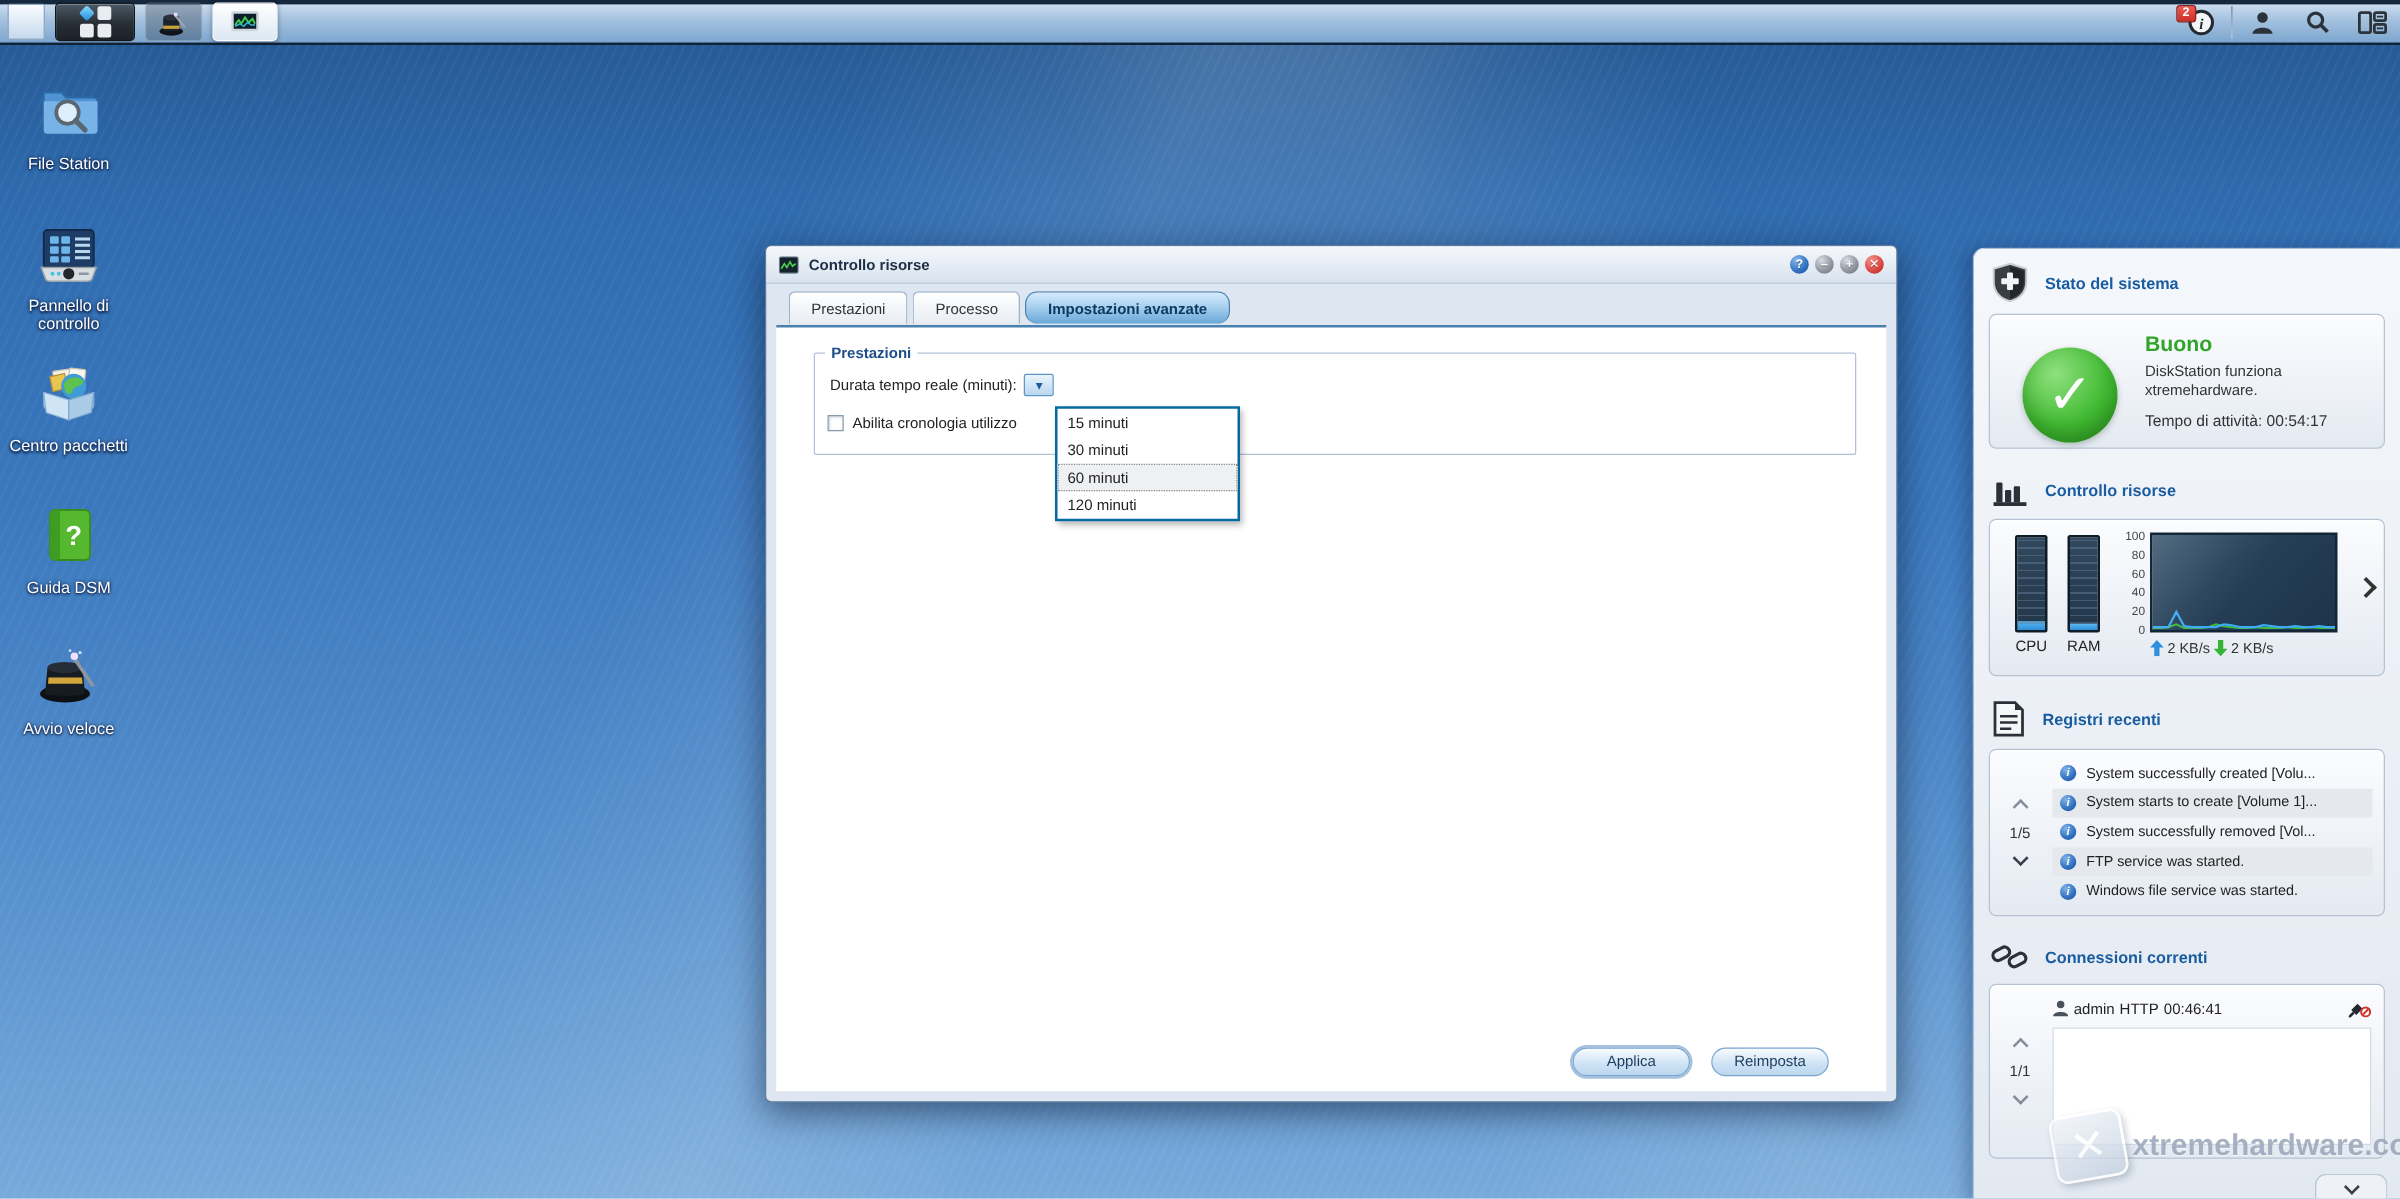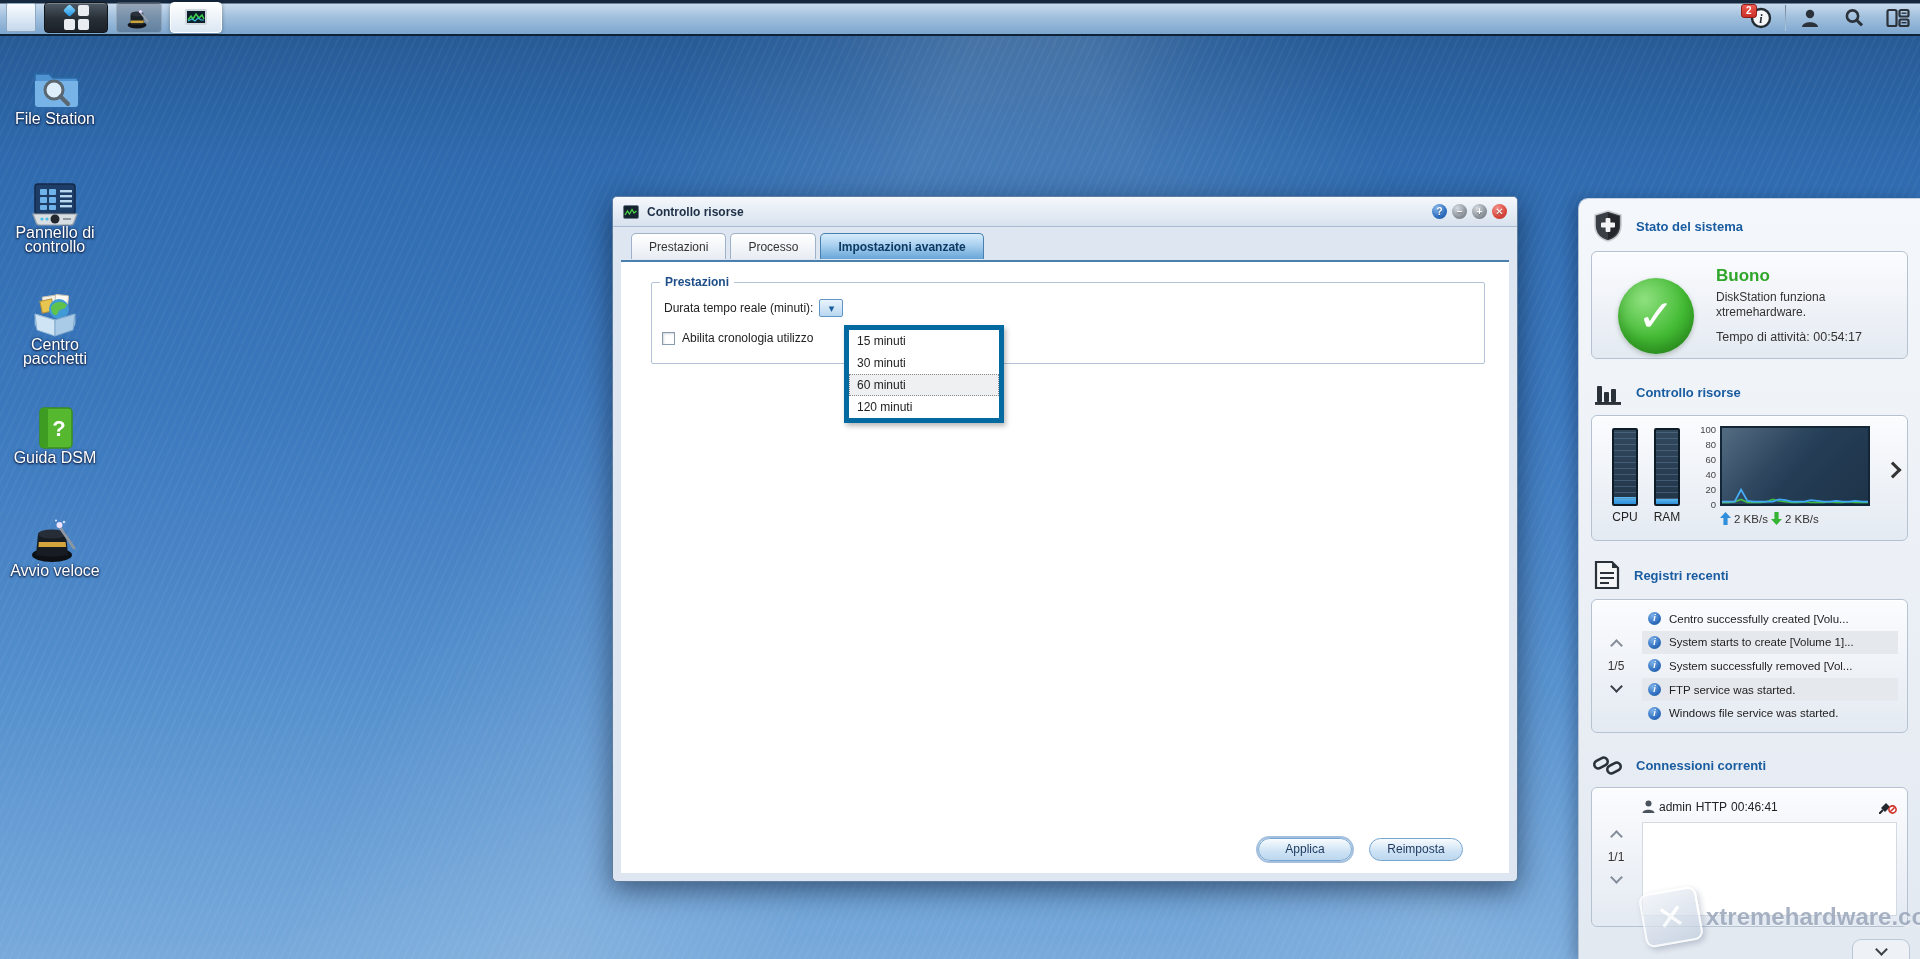--- a/index.html
+++ b/index.html
@@ -25,43 +25,43 @@
   .task-hat { left:116px; width:46px; background:rgba(15,25,38,.28); border:1px solid rgba(255,255,255,.22); }
   .task-monitor { left:170px; width:52px; background:linear-gradient(180deg,#ffffff,#dbe7f3); border:1px solid #fff; box-shadow:0 0 4px rgba(0,0,0,.35); }
   .tray { position:absolute; right:0; top:0; height:36px; display:flex; align-items:center; }
   .tray-item { position:relative; width:44px; height:30px; display:flex; align-items:center; justify-content:center; cursor:pointer; }
   .tray-sep { width:1px; height:26px; background:linear-gradient(180deg,rgba(20,35,55,.5),rgba(255,255,255,.4)); margin:0 2px; }
   .badge { position:absolute; top:1px; left:2px; background:linear-gradient(180deg,#f05a50,#c92f27); color:#fff; font-size:10px; font-weight:bold; line-height:12px; padding:0 4px; border-radius:3px; border:1px solid #8e1f1a; }
 
   
   .desk-icon { position:absolute; width:96px; left:7px; text-align:center; cursor:pointer; }
   .desk-icon svg { display:block; margin:0 auto; }
-  .desk-label { margin-top:0; color:#fff; font-size:16px; line-height:14px; text-shadow:0 1px 2px rgba(0,10,40,.9),0 0 3px rgba(0,10,40,.7); }
+  .desk-label { margin-top:12px; color:#fff; font-size:13px; line-height:14px; text-shadow:0 1px 2px rgba(0,10,40,.9),0 0 3px rgba(0,10,40,.7); }
 
   
   .win { position:absolute; left:612px; top:196px; width:906px; height:686px; background:#dde6f1; border:1px solid #5f7e9e; border-radius:5px; box-shadow:0 8px 28px rgba(0,10,30,.5); z-index:40; }
   .titlebar { position:absolute; left:0; top:0; right:0; height:30px; border-radius:4px 4px 0 0; background:linear-gradient(180deg,#f5f8fc,#d8e2ee); border-bottom:1px solid #a9bcd0; display:flex; align-items:center; padding:0 10px; }
   .title-text { font-weight:bold; font-size:12px; color:#1c2f45; margin-left:8px; }
   .win-controls { margin-left:auto; display:flex; gap:5px; }
   .ball { width:15px; height:15px; border-radius:50%; color:#fff; font-size:10px; font-weight:bold; line-height:15px; text-align:center; cursor:pointer; text-shadow:0 1px 1px rgba(0,0,0,.4); }
   .ball-help { background:radial-gradient(circle at 35% 28%,#8cbbec,#2f6fc0 60%,#1b4c90); }
   .ball-gray { background:radial-gradient(circle at 35% 28%,#d6dbe1,#8d949c 60%,#666c73); }
   .ball-close { background:radial-gradient(circle at 35% 28%,#f3938c,#d9453c 60%,#a82a23); }
   .tabs { position:absolute; left:18px; top:36px; display:flex; gap:4px; }
   .tab { padding:6px 17px 5px; font-size:12px; color:#333; background:linear-gradient(180deg,#ffffff,#e8edf3); border:1px solid #9fb1c6; border-bottom:none; border-radius:5px 5px 0 0; cursor:pointer; }
-  .tab.active { background:linear-gradient(180deg,#d6ebfb 0%,#a9d0ef 45%,#68a6d8 100%); border-color:#4a80ae; font-weight:bold; color:#0d3a63; }
+  .tab.active { background:linear-gradient(180deg,#d6ebfb 0%,#a9d0ef 45%,#68a6d8 100%); border-color:#4a80ae; font-weight:bold; color:#0d3a63;border-radius:10px; }
   .content { position:absolute; left:8px; right:8px; top:63px; bottom:8px; background:#fff; border-top:2px solid #4a80ae; }
   .fieldset { position:absolute; left:30px; top:20px; width:834px; height:82px; border:1px solid #b3c2d6; border-radius:2px; }
   .legend { position:absolute; top:-8px; left:8px; background:#fff; padding:0 5px; font-weight:bold; color:#1d4e89; font-size:12px; }
   .field-row { position:absolute; left:12px; top:16px; display:flex; align-items:center; gap:6px; font-size:12px; color:#222; }
   .combo { width:24px; height:18px; background:linear-gradient(180deg,#eaf4fd,#b9d7f0); border:1px solid #5f96c8; border-radius:2px; display:flex; align-items:center; justify-content:center; cursor:pointer; }
   .combo-arrow::after { content:"▾"; color:#1d5c9c; font-size:11px; line-height:1; }
   .check-row { position:absolute; left:10px; top:48px; display:flex; align-items:center; gap:7px; font-size:12px; }
   .checkbox { width:13px; height:13px; background:#fff; border:1px solid #8a9bb0; box-shadow:inset 1px 1px 2px rgba(120,140,160,.35); cursor:pointer; }
-  .dropdown { position:absolute; left:231px; top:128px; width:160px; background:#fff; border:5px solid #0369a1; box-shadow:2px 3px 5px rgba(0,0,0,.28); z-index:60; }
+  .dropdown { position:absolute; left:231px; top:128px; width:148px; background:#fff; border:2px solid #0369a1; box-shadow:2px 3px 5px rgba(0,0,0,.28); z-index:60; }
   .dd-opt { padding:3px 7px; font-size:12px; line-height:14px; border:1px solid transparent; cursor:pointer; }
   .dd-opt.hover { background:#eef0f2; border:1px dotted #8a8a8a; }
   .btn-row { position:absolute; right:46px; bottom:12px; display:flex; gap:17px; }
   .pill { min-width:94px; height:23px; border-radius:12px; border:1px solid #76a6d0; background:linear-gradient(180deg,#f8fbfe,#cde2f4 60%,#bcd7ee); color:#1d3a5f; font-size:12px; text-align:center; line-height:21px; padding:0 14px; cursor:pointer; }
   .pill.primary { box-shadow:0 0 0 2px rgba(75,130,190,.5); }
 
   
   .sidebar { position:absolute; left:1578px; top:198px; width:342px; height:761px; z-index:30;
     background:linear-gradient(180deg,#f4f7fb,#e3e9f1); border-left:1px solid #b7c4d4; border-top:1px solid #c6d1df; border-radius:10px 0 0 0; box-shadow:-5px 2px 14px rgba(0,10,40,.25); }
   .sec-head { display:flex; align-items:center; gap:13px; padding:11px 16px 7px 14px; }
@@ -369,21 +369,21 @@
     </div>
     <div class="card card-logs">
       <div class="pager-col">
         <span class="chev up"></span>
         <span class="pager-num">1/5</span>
         <span class="chev down dark"></span>
       </div>
       <div class="log-list">
         <div class="log-row">
             <span class="info-dot">i</span>
-            <span>Centro successfully created [Volu...</span>
+            <span>System successfully created [Volu...</span>
           </div>
         <div class="log-row">
             <span class="info-dot">i</span>
             <span>System starts to create [Volume 1]...</span>
           </div>
         <div class="log-row">
             <span class="info-dot">i</span>
             <span>System successfully removed [Vol...</span>
           </div>
         <div class="log-row">

